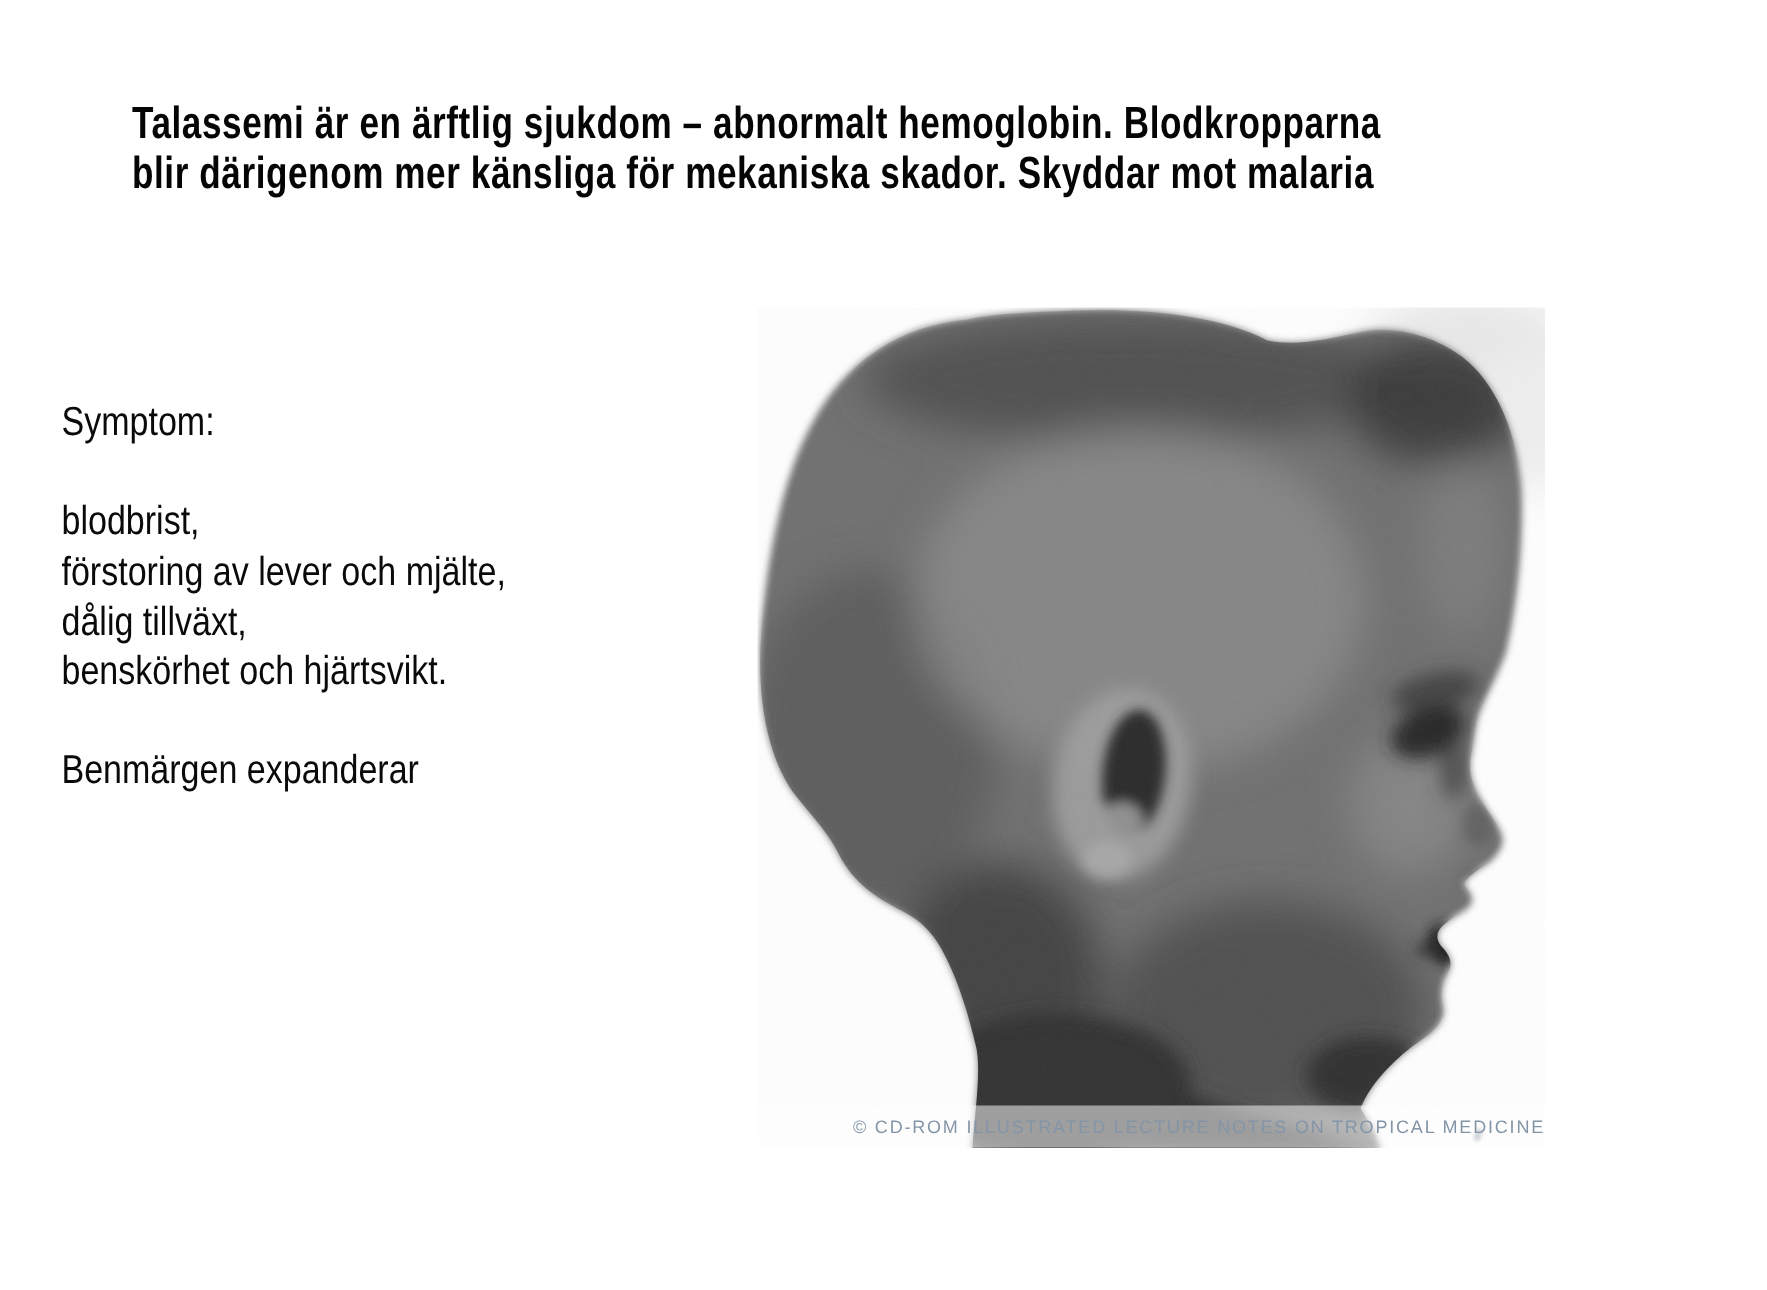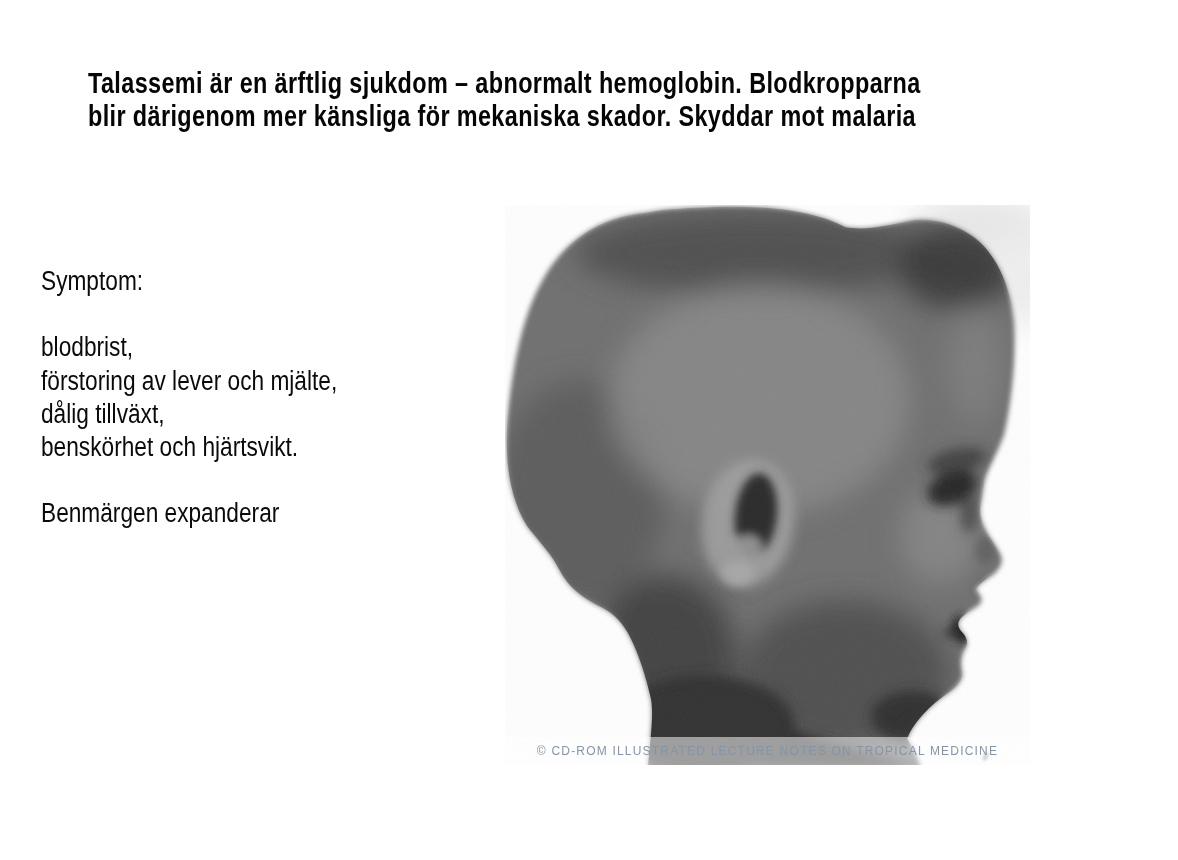--- a/index.html
+++ b/index.html
@@ -25,21 +25,21 @@
     white-space:nowrap;
   }
   .gap{height:33.2px;}
   .photo{
     position:absolute;left:505px;top:205px;width:525px;height:560px;
   }
   .photo svg{display:block;width:525px;height:560px;}
   .caption-band{
     position:absolute;left:0;top:532px;width:525px;height:28px;
     background:rgba(255,255,255,.52);
-    display:flex;align-items:center;justify-content:center;
+    display:flex;align-items:center;justify-content:flex-end;
   }
   .caption{
     font-size:12px;letter-spacing:1.2px;
     color:#8495a7;white-space:nowrap;
     font-weight:400;
   }
   .stray-mark{
     position:absolute;left:478px;top:547px;width:5px;height:9px;
     background:rgba(140,152,165,.35);
     border-radius:3px;transform:rotate(20deg);

